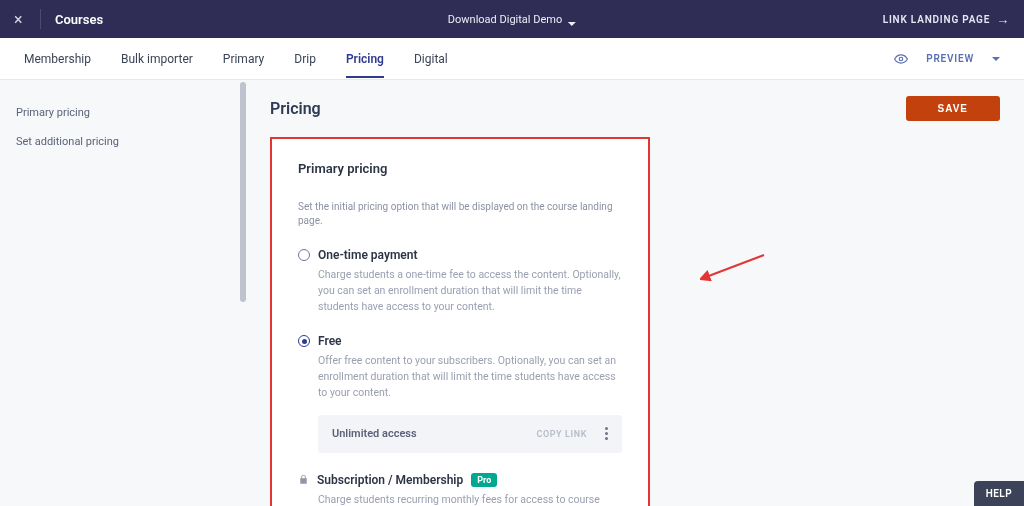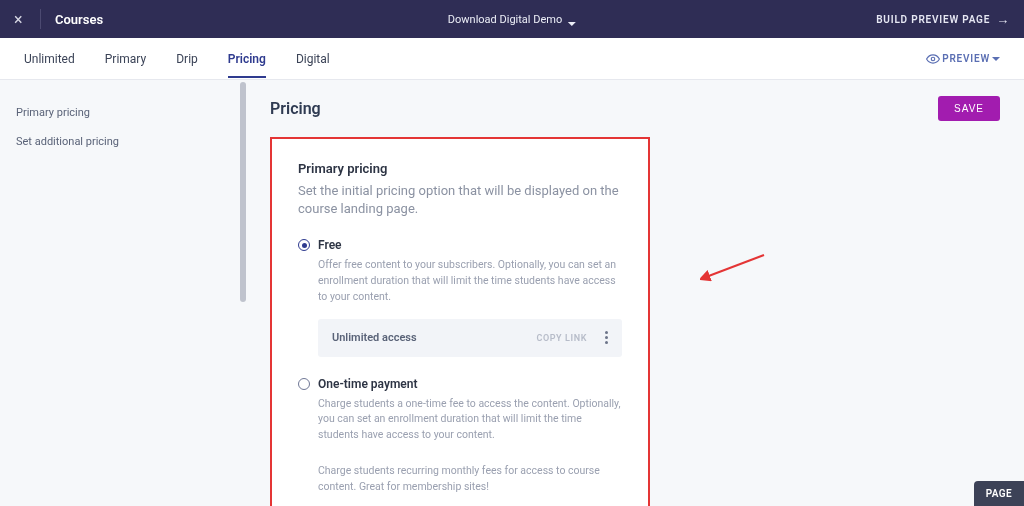--- a/index.html
+++ b/index.html
@@ -40,45 +40,45 @@
     background:#fff;
     height:42px;
     display:flex;
     align-items:center;
     padding:0 24px;
     border-bottom:1px solid #e6e8ee;
     position:relative;
   }
   .tab { color:#3b4357; font-size:12px; margin-right:30px; cursor:pointer; padding:12px 0;}
   .tab.active { color:#2f3b8f; border-bottom:2px solid #2f3b8f; font-weight:600; padding-bottom:10px;}
-  .preview-btn { margin-left:auto; display:flex; align-items:center; gap:2px; color:#5b6fb3; font-size:10px; letter-spacing:.8px; font-weight:600; cursor:pointer;}
+  .preview-btn { margin-left:auto; display:flex; align-items:center; gap:18px; color:#5b6fb3; font-size:10px; letter-spacing:.8px; font-weight:600; cursor:pointer;}
   .eye-icon { width:14px; height:14px; display:inline-block; }
   .chev-d { width:0;height:0;border-left:4px solid transparent;border-right:4px solid transparent;border-top:4px solid currentColor; }
 
   
   .body { display:flex; height:calc(100% - 80px); }
   .sidebar { width:246px; padding:18px 0 0 16px; position:relative; }
   .sidebar-item { font-size:11px; color:#5a6378; padding:8px 0; cursor:pointer;}
   .sidebar-scroll { position:absolute; right:0; top:0; bottom:0; width:6px; background:#bfc3cd; border-radius:3px; height:220px; margin-top:2px;}
   .main { flex:1; padding:16px 24px 0 24px; overflow-y:auto; position:relative;}
 
   .main-header { display:flex; align-items:center; margin-bottom:16px;}
   .main-header h2 { font-size:16px; font-weight:600; color:#2f3b52; }
   .save-btn {
-    margin-left:auto; background:#a21caf; color:#fff; border:none;
-    font-size:10px; letter-spacing:1px; font-weight:400; padding:7px 16px; border-radius:3px; cursor:pointer;
+    margin-left:auto; background:#c2410c; color:#fff; border:none;
+    font-size:10px; letter-spacing:1px; font-weight:700; padding:7px 32px; border-radius:3px; cursor:pointer;
   }
 
   .card {
     background:#fff; padding:22px 26px 24px; width:380px;
   }
   .red-box { border:2px solid #e43535; }
 
   .primary-title { font-size:13px; font-weight:600; color:#2d3444; }
-  .subtitle { font-size:13px; color:#8b92a2; margin-top:6px; line-height:1.4; }
+  .subtitle { font-size:10px; color:#8b92a2; margin-top:24px; line-height:1.4; }
 
   .option { margin-top:20px; }
   .opt-head { display:flex; align-items:center; gap:8px; }
   .radio { width:12px; height:12px; border-radius:50%; border:1.5px solid #707896; position:relative; cursor:pointer; flex-shrink:0;}
   .radio.checked { border-color:#2f3b8f; }
   .radio.checked::after { content:''; position:absolute; inset:2.5px; background:#2f3b8f; border-radius:50%; }
   .lock { width:11px; color:#9096a6; flex-shrink:0; }
   .opt-label { font-size:12px; font-weight:600; color:#2d3444; }
   .opt-desc { font-size:10.5px; color:#9aa0b0; margin-top:5px; line-height:1.5; padding-left:20px; }
   .pro-badge { background:#00a88f; color:#fff; font-size:9px; font-weight:700; padding:2px 6px; border-radius:3px; }
@@ -108,27 +108,28 @@
 
 <div class="topbar">
   <span class="close">×</span>
   <span class="divider"></span>
   <span class="title">Courses</span>
   <div class="center">
     <span>Download Digital Demo</span>
     <span class="caret-down"></span>
   </div>
   <div class="right">
-    <span>BUILD PREVIEW PAGE</span>
+    <span>LINK LANDING PAGE</span>
     <span class="arrow-right">→</span>
   </div>
 </div>
 
 <div class="tabs">
-  <span class="tab">Unlimited</span>
+  <span class="tab">Membership</span>
+  <span class="tab">Bulk importer</span>
   <span class="tab">Primary</span>
   <span class="tab">Drip</span>
   <span class="tab active">Pricing</span>
   <span class="tab">Digital</span>
   <div class="preview-btn">
     <svg class="eye-icon" viewBox="0 0 24 24" fill="none" stroke="currentColor" stroke-width="2">
         <path d="M1 12s4-7 11-7 11 7 11 7-4 7-11 7S1 12 1 12z"></path>
         <circle cx="12" cy="12" r="3"></circle>
       </svg>
     <span>PREVIEW</span>
@@ -149,55 +150,62 @@
       <h2>Pricing</h2>
       <button class="save-btn">SAVE</button>
     </div>
 
     <div class="card red-box">
       <div class="primary-title">Primary pricing</div>
       <div class="subtitle">Set the initial pricing option that will be displayed on the course landing page.</div>
 
       <div class="option">
         <div class="opt-head">
+          <span class="radio"></span>
+          <span class="opt-label">One-time payment</span>
+        </div>
+        <div class="opt-desc">Charge students a one-time fee to access the content. Optionally, you can set an enrollment duration that will limit the time students have access to your content.</div>
+      </div>
+
+      <div class="option">
+        <div class="opt-head">
           <span class="radio checked"></span>
           <span class="opt-label">Free</span>
         </div>
         <div class="opt-desc">Offer free content to your subscribers. Optionally, you can set an enrollment duration that will limit the time students have access to your content.</div>
 
         <div class="access-bar">
           <span class="access-label">Unlimited access</span>
           <span class="copy-link">COPY LINK</span>
           <span class="kebab">
               <span></span>
               <span></span>
               <span></span>
             </span>
         </div>
       </div>
 
       <div class="option">
         <div class="opt-head">
-          <span class="radio"></span>
-          <span class="opt-label">One-time payment</span>
-        </div>
-        <div class="opt-desc">Charge students a one-time fee to access the content. Optionally, you can set an enrollment duration that will limit the time students have access to your content.</div>
-      </div>
-
-      <div class="option">
+          <svg class="lock" viewBox="0 0 24 24" fill="currentColor">
+              <path d="M17 9V7a5 5 0 0 0-10 0v2H5v12h14V9h-2zm-8 0V7a3 3 0 1 1 6 0v2H9z"></path>
+            </svg>
+          <span class="opt-label">Subscription / Membership</span>
+          <span class="pro-badge">Pro</span>
+        </div>
         <div class="opt-desc">Charge students recurring monthly fees for access to course content. Great for membership sites!</div>
       </div>
 
     </div>
 
   </div>
 </div>
 
 <svg class="annot-arrow" width="70" height="30">
   <defs>
       <marker id="ah" markerWidth="8" markerHeight="8" refX="2" refY="3" orient="auto">
         <path d="M0,0 L6,3 L0,6 z" fill="#e43535"></path>
       </marker>
     </defs>
   <line x1="64" y1="2" x2="6" y2="24" stroke="#e43535" stroke-width="2" marker-end="url(#ah)"></line>
 </svg>
 
-<div class="help-btn">PAGE</div>
+<div class="help-btn">HELP</div>
 
 </body></html>

